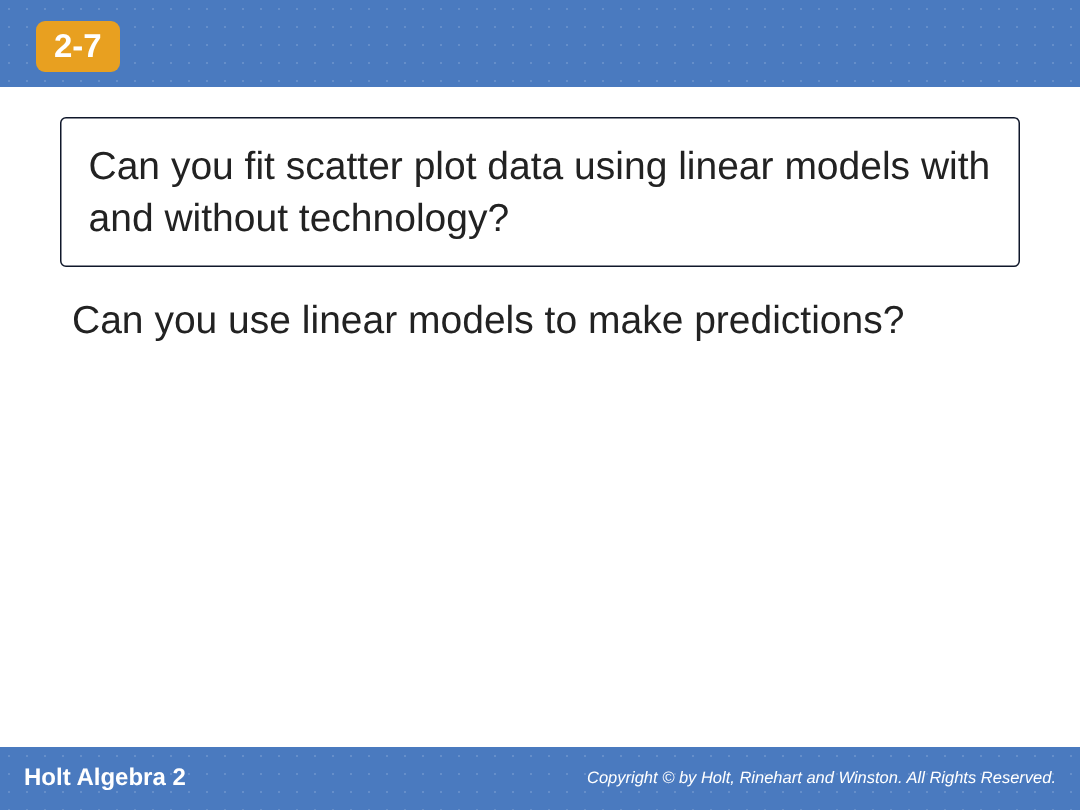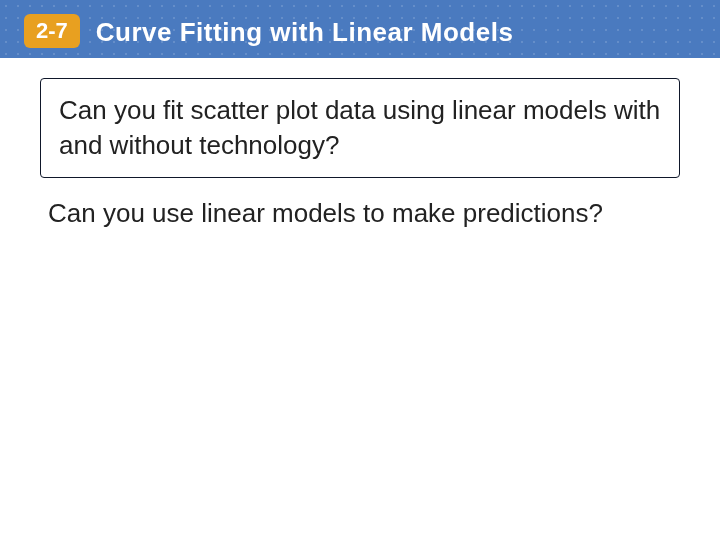--- a/index.html
+++ b/index.html
@@ -137,30 +137,33 @@
       background-color: #4a7abf;
     }
   </style>
 </head>
 <body>
 
 <div class="slide">
 
   <div class="header">
     <div class="lesson-badge">2-7</div>
-    <div class="header-title">Curve Fitting with Linear Models</div>
   </div>
 
   <div class="main-content">
 
 
     <div class="objective-box">
       <div class="objective-text">Can you fit scatter plot data using linear models with and without technology?</div>
     </div>
 
     <div style="width:100%; padding-left:4px;">
       <div class="objective-text-plain">Can you use linear models to make predictions?</div>
     </div>
 
   </div>
 
+  <div class="footer">
+    <div class="footer-left">Holt Algebra 2</div>
+    <div class="footer-right">Copyright © by Holt, Rinehart and Winston. All Rights Reserved.</div>
+  </div>
 
 </div>
 
 </body></html>

